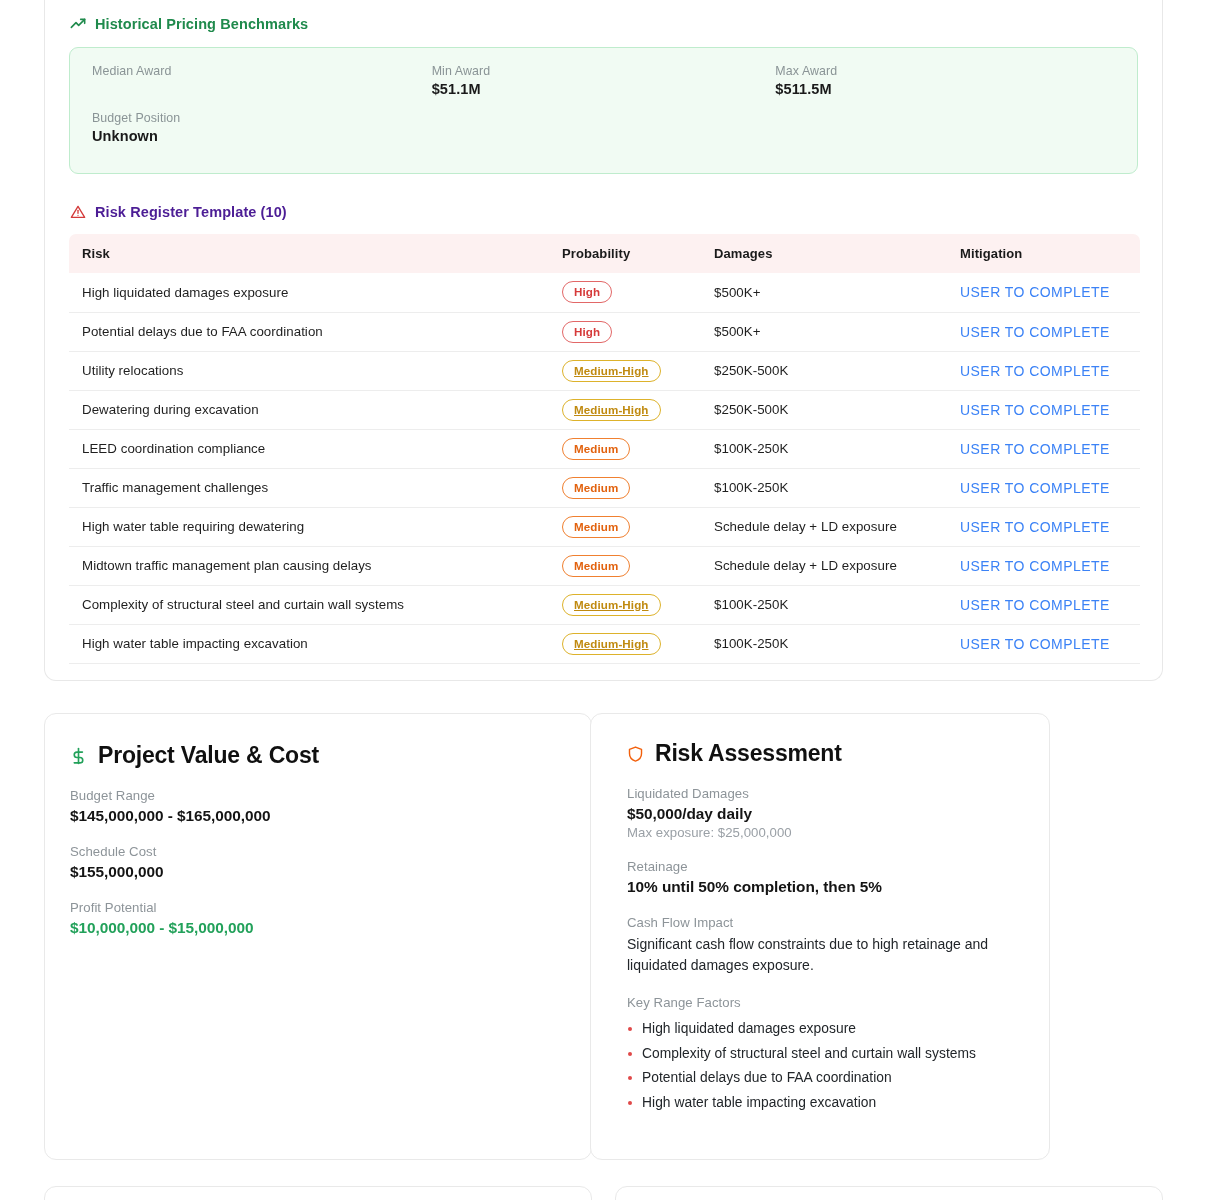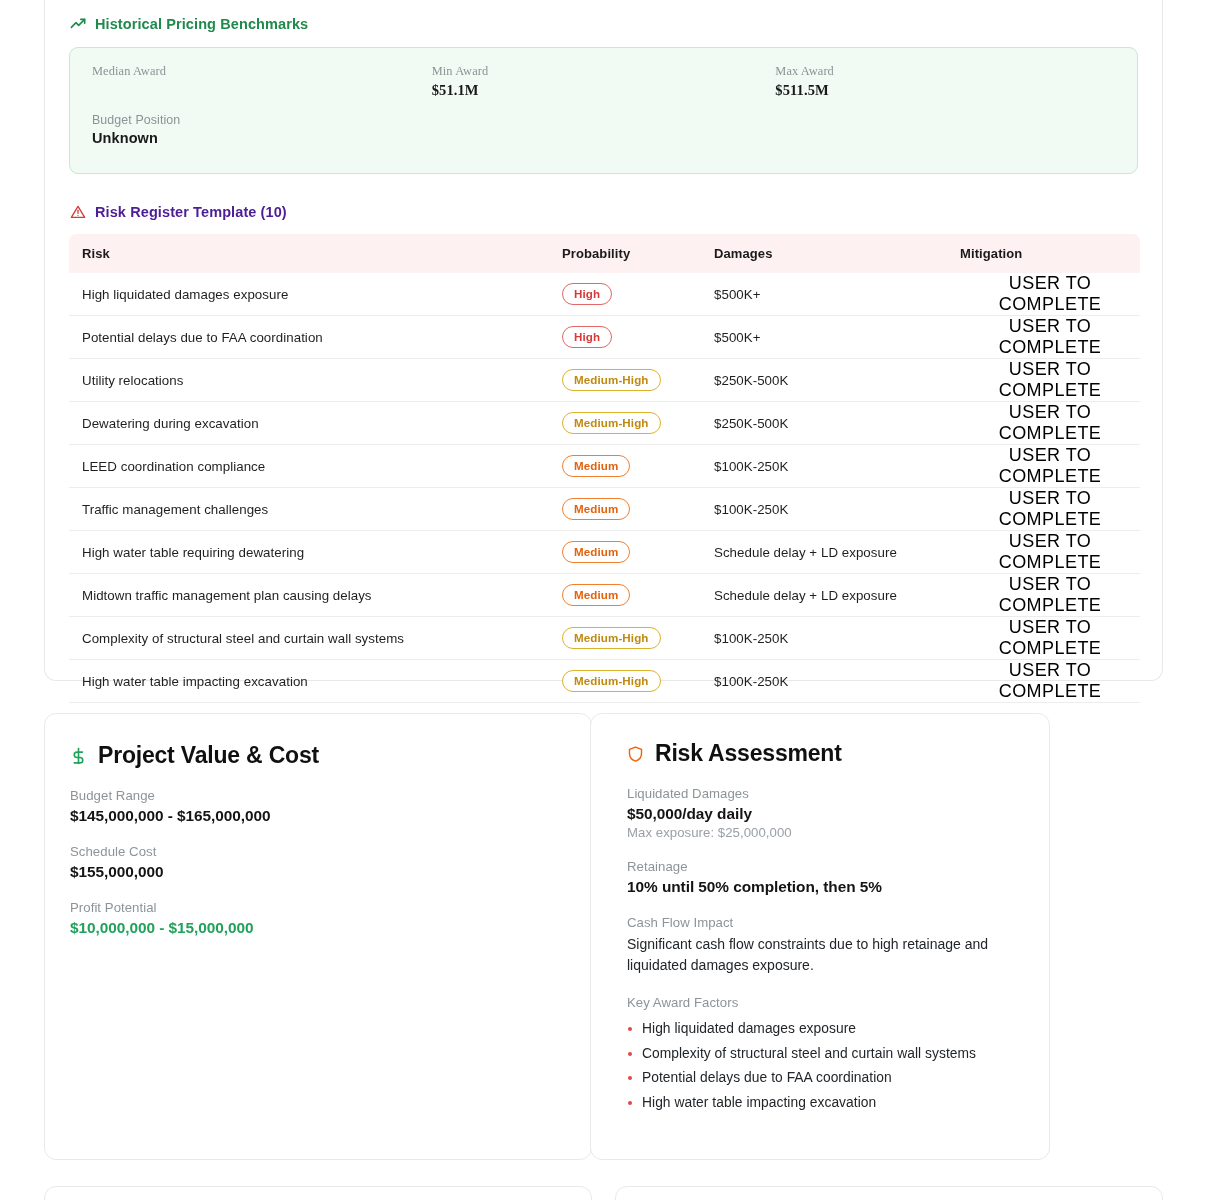--- a/index.html
+++ b/index.html
@@ -40,21 +40,21 @@
   
   .bench {
     margin-top: 15px;
     background: #f1fbf3;
     border: 1px solid #bfeccd;
     border-radius: 9px;
     padding: 16px 22px 20px 22px;
     height: 127px;
     position: relative;
   }
-  .bench-grid { display: flex; font-family: Liberation Serif, serif; }
+  .bench-grid { display: flex; }
   .bench-col { width: 348px; }
   .bench-col:nth-child(2) { width: 352px; }
   .k-label {
     font-size: 12.4px; color: #8a9496; letter-spacing: .1px;
     margin-bottom: 3px;
   }
   .k-value-lg { font-size: 20px; font-weight: bold; color: #1f8a4c; letter-spacing: .2px; }
   .k-value { font-size: 14.5px; font-weight: bold; color: #1a1a1a; letter-spacing: .1px; }
   .bench-budget { margin-top: 14px; }
 
@@ -74,33 +74,33 @@
   .col-prob  { width: 152px; }
   .col-imp   { width: 246px; }
   .col-mit   { width: 180px; }
   .risk-table tbody td {
     border-bottom: 1px solid #ededed;
     font-size: 13.3px; color: #1f1f1f;
     height: 39px; vertical-align: middle;
     letter-spacing: .05px;
   }
   .risk-table tbody td.c-risk { padding-left: 13px; }
-  .risk-table tbody td.c-mit  { font-size: 18px; color: #000000; letter-spacing: .45px; text-align: center; }
+  .risk-table tbody td.c-mit  { font-size: 14px; color: #3b82f6; letter-spacing: .45px; }
 
   .pill {
     display: inline-block;
     border-radius: 999px;
     padding: 3px 11px 4px 11px;
     font-size: 11.6px; font-weight: bold;
     letter-spacing: .1px;
     background: #ffffff;
   }
   .pill.high        { color: #d63a3a; border: 1.4px solid #e26767; }
   .pill.medium      { color: #e2620e; border: 1.4px solid #f08030; }
-  .pill.medium-high { color: #c08a10; border: 1.4px solid #ddb22b; }
+  .pill.medium-high { color: #c08a10; border: 1.4px solid #ddb22b; text-decoration: underline; }
 
   
   .card {
     position: absolute;
     background: #ffffff;
     border: 1px solid #e9e9e9;
     border-radius: 12px;
   }
   #card-value { left: 44px;  top: 713px; width: 548px; height: 447px; padding: 28px 25px; }
   #card-risk  { left: 590px; top: 713px; width: 460px; height: 447px; padding: 26px 36px; }
@@ -301,21 +301,21 @@
     </div>
     <div class="field">
       <div class="lbl">Retainage</div>
       <div class="val">10% until 50% completion, then 5%</div>
     </div>
     <div class="field">
       <div class="lbl">Cash Flow Impact</div>
       <div class="para">Significant cash flow constraints due to high retainage and liquidated damages exposure.</div>
     </div>
     <div class="field">
-      <div class="lbl">Key Award Factors</div>
+      <div class="lbl">Key Range Factors</div>
       <ul class="risk-list" id="key-risks">
           <li>High liquidated damages exposure</li>
           <li>Complexity of structural steel and curtain wall systems</li>
           <li>Potential delays due to FAA coordination</li>
           <li>High water table impacting excavation</li>
         </ul>
     </div>
   </section>
 
   <section class="card" id="card-bottom-left"></section>

